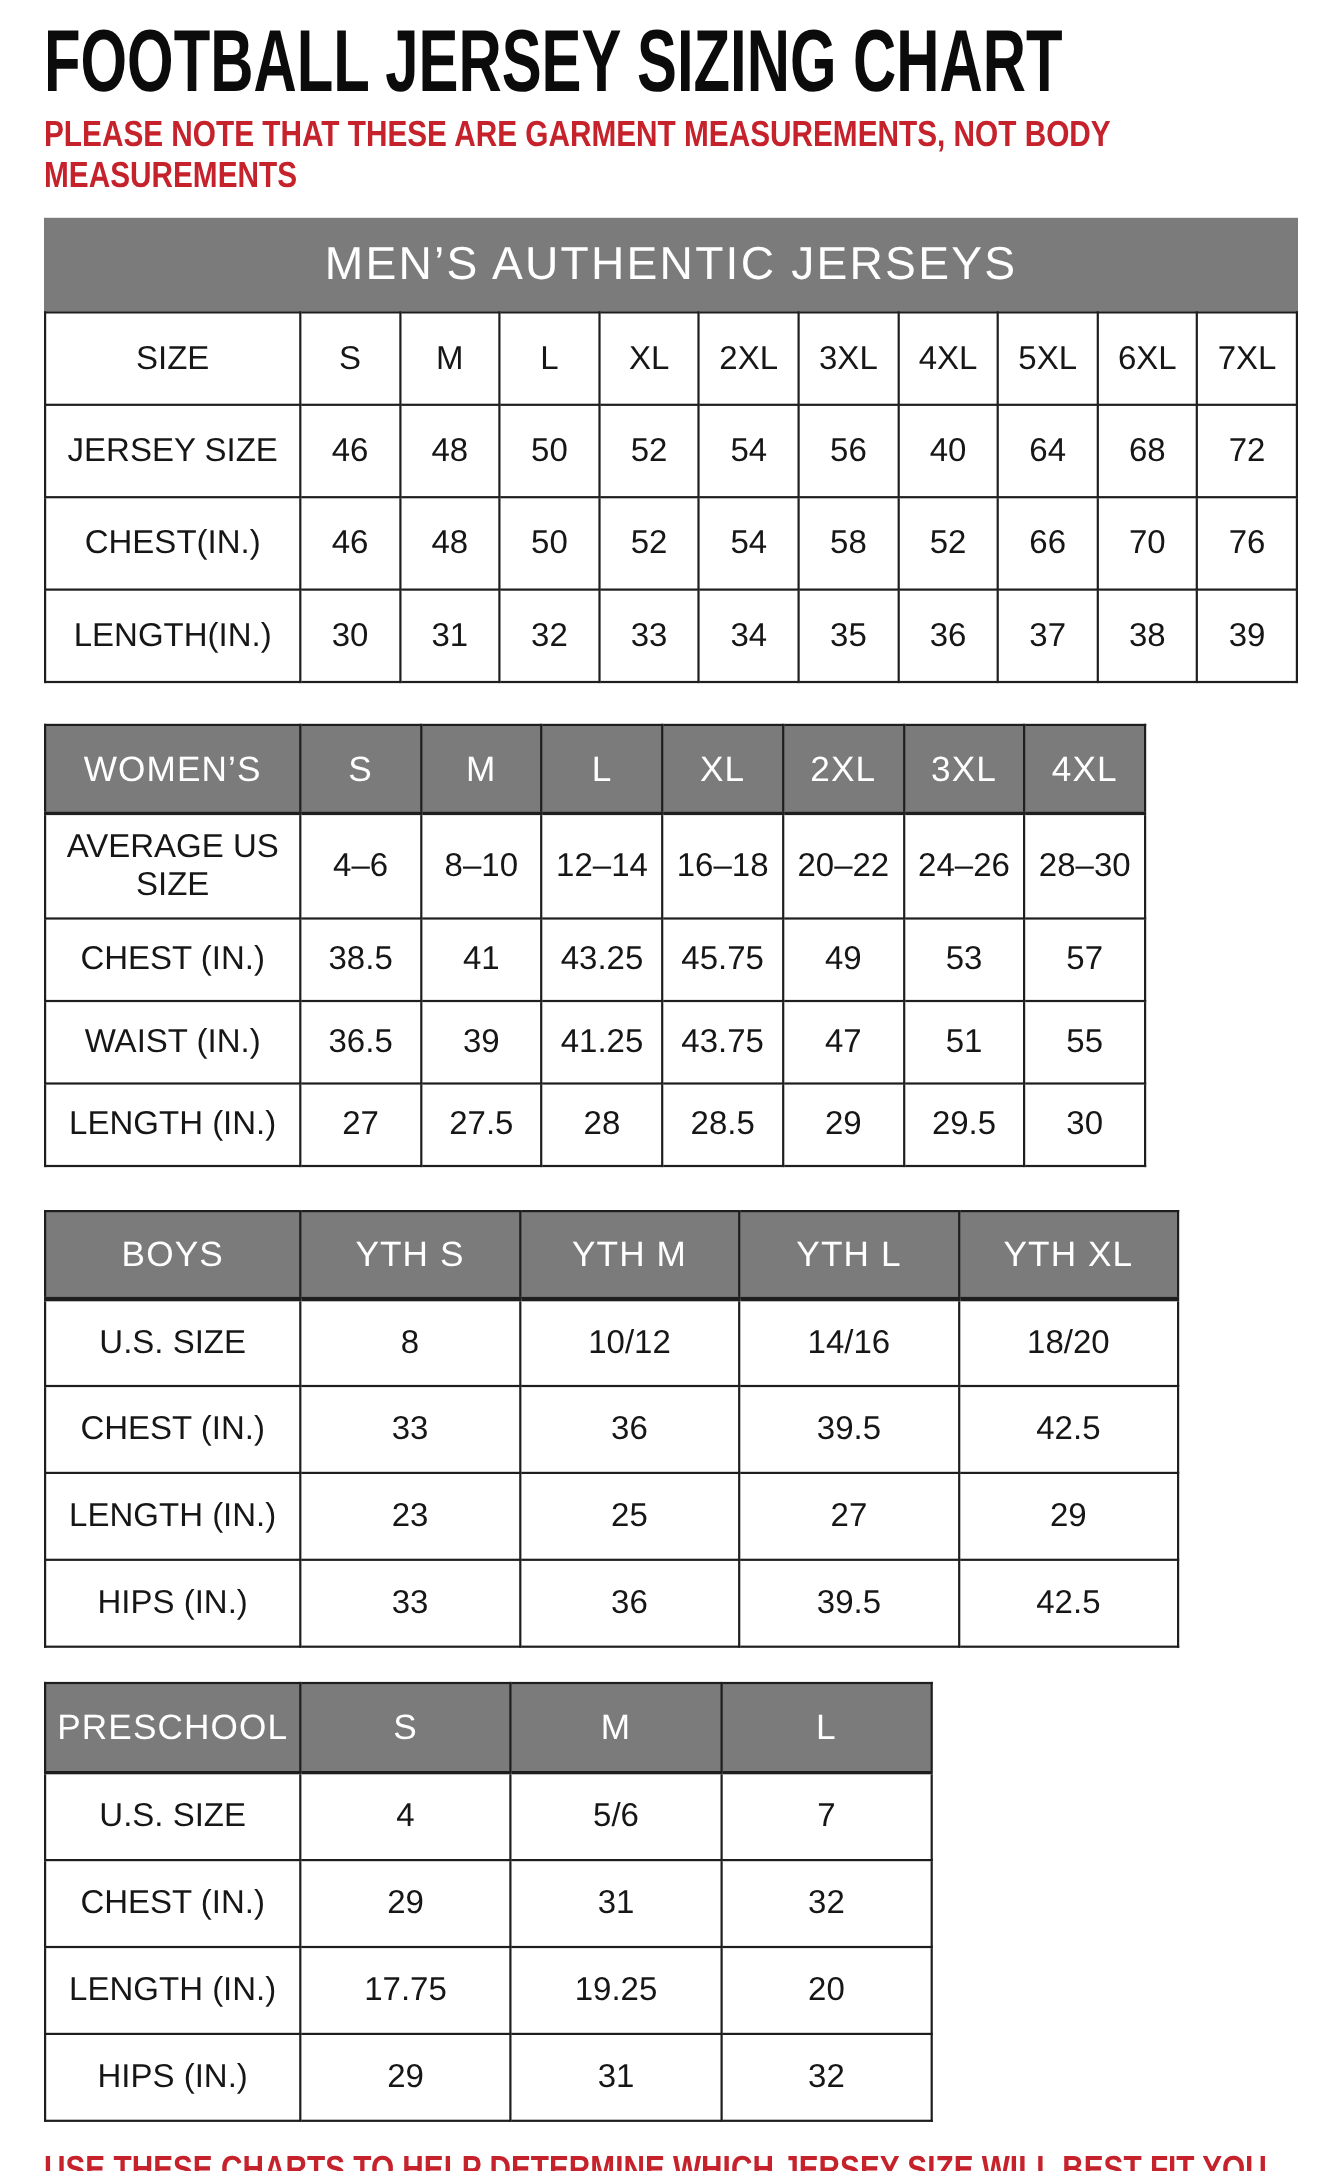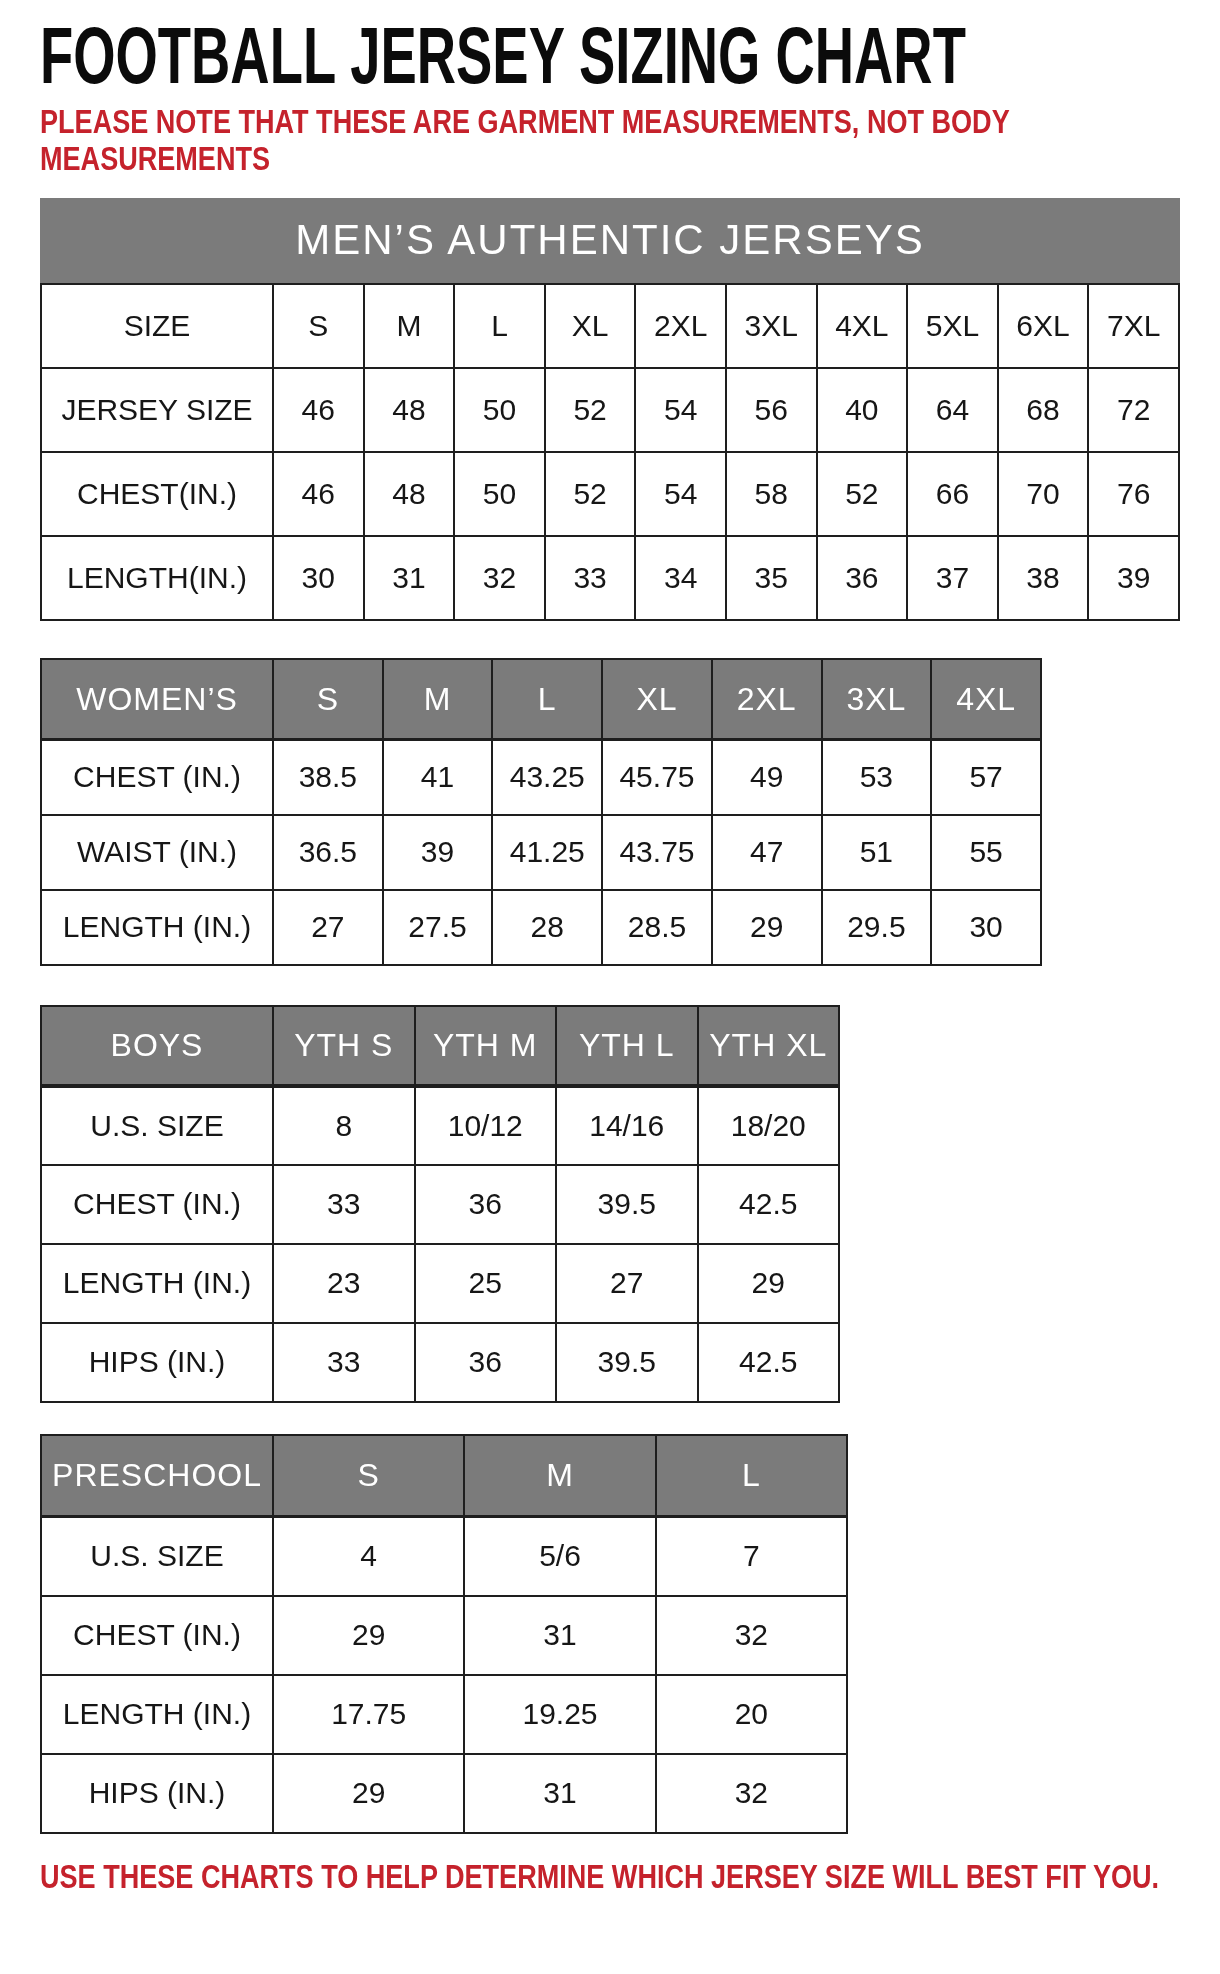--- a/index.html
+++ b/index.html
@@ -70,21 +70,21 @@
     background: #7b7b7b;
     color: #ffffff;
     font-size: 32px;
     letter-spacing: 1px;
     border-bottom-width: 3px;
   }
   table.boys tr.ghead td { border-bottom-width: 4px; }
 
   table.mens      { width: 1140px; }
   table.womens    { width: 1002px; margin-top: 37px; }
-  table.boys      { width: 800px; margin-top: 39px; }
+  table.boys      { width: 1032px; margin-top: 39px; }
   table.preschool { width: 808px;  margin-top: 31px; }
 
   .footer {
     margin-top: 24px;
     color: #c5222c;
     font-weight: 700;
     font-size: 33px;
     white-space: nowrap;
     transform: scaleX(0.82);
     transform-origin: left top;
@@ -188,20 +188,30 @@
       <tr class="ghead" style="height:81px">
         <td>WOMEN’S</td>
         <td>S</td>
         <td>M</td>
         <td>L</td>
         <td>XL</td>
         <td>2XL</td>
         <td>3XL</td>
         <td>4XL</td>
       </tr>
+      <tr style="height:95px">
+        <td>AVERAGE US SIZE</td>
+        <td>4–6</td>
+        <td>8–10</td>
+        <td>12–14</td>
+        <td>16–18</td>
+        <td>20–22</td>
+        <td>24–26</td>
+        <td>28–30</td>
+      </tr>
       <tr style="height:75px">
         <td>CHEST (IN.)</td>
         <td>38.5</td>
         <td>41</td>
         <td>43.25</td>
         <td>45.75</td>
         <td>49</td>
         <td>53</td>
         <td>57</td>
       </tr>

